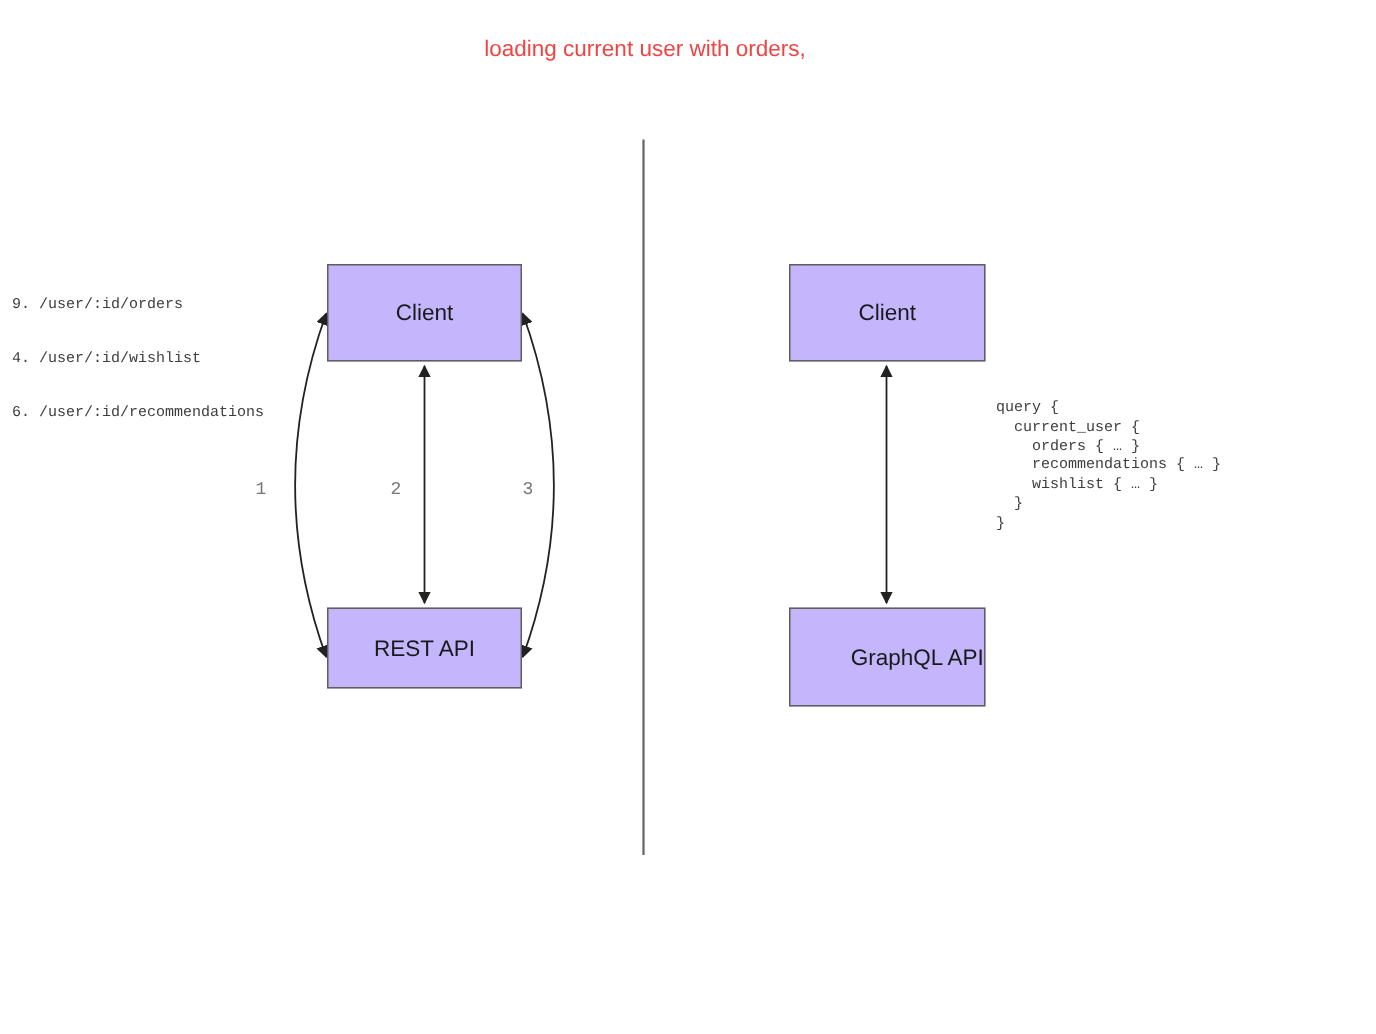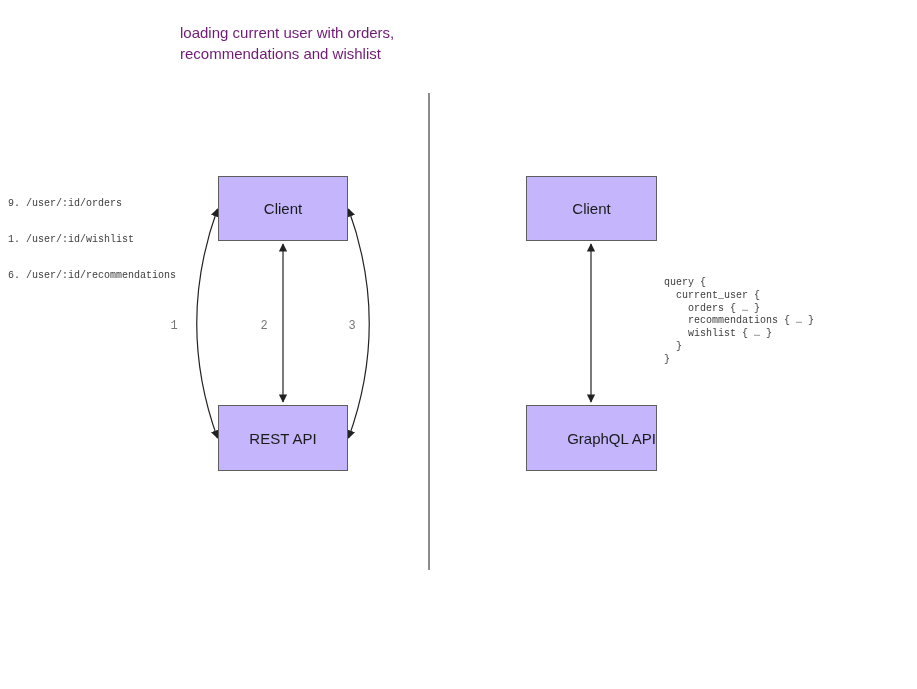--- a/index.html
+++ b/index.html
@@ -9,60 +9,61 @@
     height: 689px;
     background: #ffffff;
     font-family: "Liberation Sans", sans-serif;
     overflow: hidden;
   }
   .diagram-title {
     position: absolute;
     left: 180px;
     top: 22px;
     width: 500px;
+    text-align: center;
     font-size: 15px;
     line-height: 21px;
-    color: #701a75;
+    color: #ef4444;
   }
   .svg-layer {
     position: absolute;
     left: 0; top: 0;
     width: 917px; height: 689px;
   }
   .node-box {
     position: absolute;
     box-sizing: border-box;
     background: #c4b5fd;
     border: 1.5px solid #5e5e5e;
     display: flex;
     align-items: center;
     justify-content: center;
     font-size: 15px;
     color: #1a1a1a;
   }
   .box-client-left  { left: 218px; top: 176px; width: 130px; height: 65px; }
-  .box-rest-api     { left: 218px; top: 405px; width: 130px; height: 66px; }
+  .box-rest-api     { left: 218px; top: 405px; width: 130px; height: 54px; }
   .box-client-right { left: 526px; top: 176px; width: 131px; height: 65px; }
   .box-graphql-api  { left: 526px; top: 405px; width: 131px; height: 66px; padding-left: 40px; }
   .mono {
     font-family: "Liberation Mono", "DejaVu Sans Mono", monospace;
     white-space: pre;
   }
   .endpoint-list {
     position: absolute;
     left: 8px;
     top: 174px;
     font-size: 10px;
     line-height: 12px;
     color: #3d3d3d;
   }
   .query-code {
     position: absolute;
     left: 664px;
-    top: 277px;
+    top: 267px;
     margin: 0;
     font-size: 10px;
     line-height: 12.8px;
     color: #3d3d3d;
   }
   .arrow-num {
     position: absolute;
     top: 319px;
     font-size: 12px;
     line-height: 14px;
@@ -73,21 +74,20 @@
   .num-2 { left: 264px; }
   .num-3 { left: 352px; }
 </style>
 </head>
 <body>
 
 <div class="canvas">
 
   <div class="diagram-title">
     <div>loading current user with orders,</div>
-    <div>recommendations and wishlist</div>
   </div>
 
   <svg class="svg-layer" width="917" height="689" viewBox="0 0 917 689" xmlns="http://www.w3.org/2000/svg">
     <defs>
       <marker id="ah" viewBox="0 0 10 10" refX="9" refY="5" markerWidth="7" markerHeight="7" orient="auto-start-reverse">
         <path d="M0,0 L10,5 L0,10 z" fill="#222222"></path>
       </marker>
     </defs>
 
     <line x1="429" y1="93" x2="429" y2="570" stroke="#666666" stroke-width="1.5"></line>
@@ -96,21 +96,21 @@
 
     <line x1="283" y1="244" x2="283" y2="402" stroke="#222222" stroke-width="1.2" marker-start="url(#ah)" marker-end="url(#ah)"></line>
 
     <path d="M348.5,209 Q390,323.5 348.5,438" fill="none" stroke="#222222" stroke-width="1.2" marker-start="url(#ah)" marker-end="url(#ah)"></path>
 
     <line x1="591" y1="244" x2="591" y2="402" stroke="#222222" stroke-width="1.2" marker-start="url(#ah)" marker-end="url(#ah)"></line>
   </svg>
 
   <div class="endpoint-list mono">
     <div>9. /user/:id/orders</div>
-    <div>1. /user/:id/wishlist</div>
+    <div>4. /user/:id/wishlist</div>
     <div>6. /user/:id/recommendations</div>
   </div>
 
   <div class="node-box box-client-left">
     <span>Client</span>
   </div>
 
   <div class="node-box box-rest-api">
     <span>REST API</span>
   </div>

